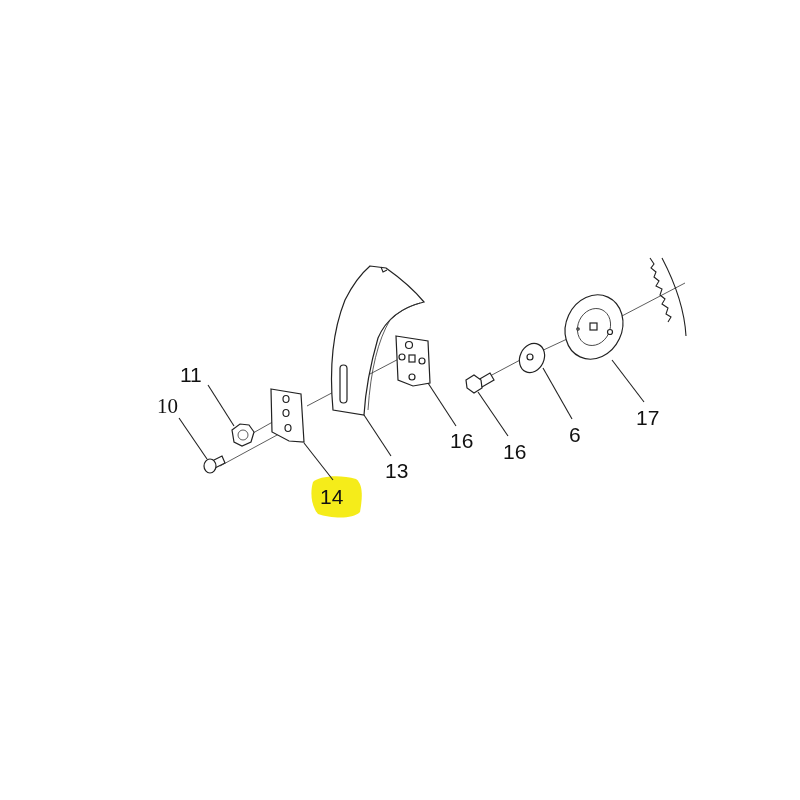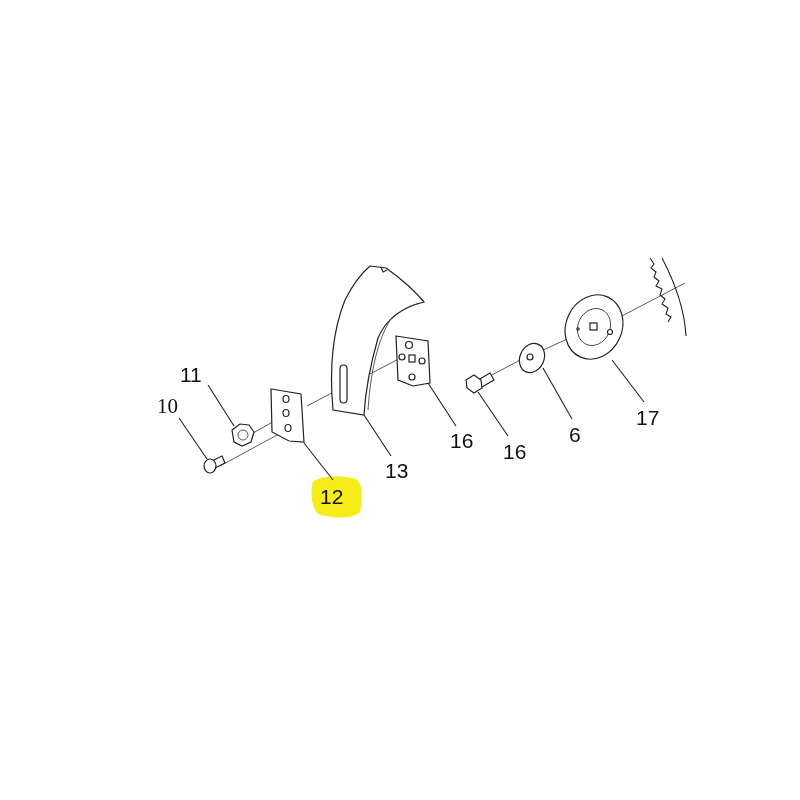--- a/index.html
+++ b/index.html
@@ -86,18 +86,18 @@
   <line class="ln" x1="304" y1="443" x2="333" y2="480"></line>
   <line class="ln" x1="364" y1="415" x2="391" y2="456"></line>
   <line class="ln" x1="428" y1="383" x2="456" y2="426"></line>
   <line class="ln" x1="478" y1="392" x2="508" y2="436"></line>
   <line class="ln" x1="543" y1="368" x2="572" y2="419"></line>
   <line class="ln" x1="612" y1="360" x2="644" y2="402"></line>
 </svg>
 
 <div class="label" style="left:157px; top:396px;font-family:Liberation Serif, serif;">10</div>
 <div class="label" style="left:180px; top:364px;">11</div>
-<div class="label" style="left:320px; top:486px;">12</div>
+<div class="label" style="left:320px; top:486px;">14</div>
 <div class="label" style="left:385px; top:460px;">13</div>
 <div class="label" style="left:450px; top:430px;">16</div>
 <div class="label" style="left:503px; top:441px;">16</div>
 <div class="label" style="left:569px; top:424px;">6</div>
 <div class="label" style="left:636px; top:407px;">17</div>
 
 </body></html>

